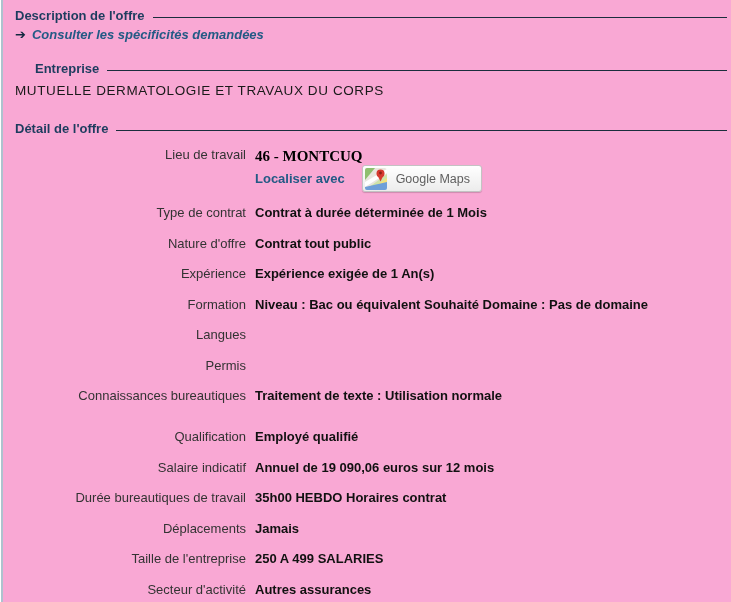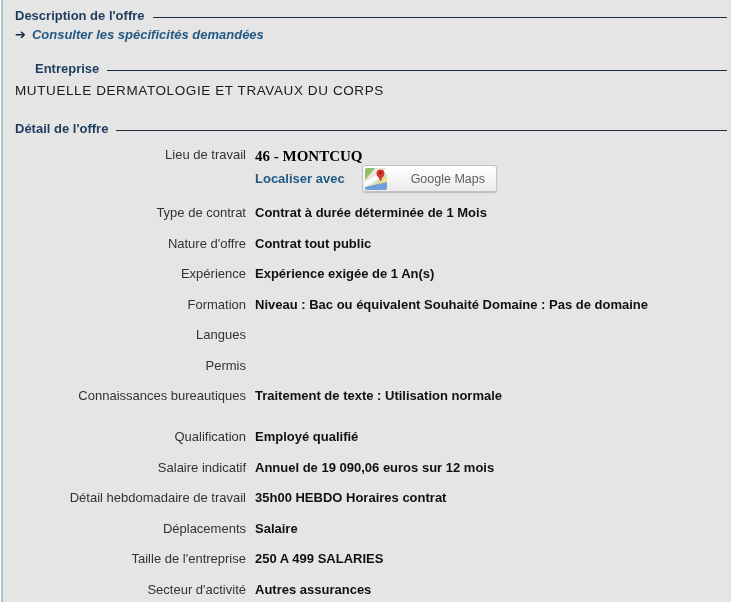--- a/index.html
+++ b/index.html
@@ -10,21 +10,21 @@
   }
   .page {
     position: relative;
     width: 731px;
     height: 602px;
     box-sizing: border-box;
     margin-left: 1px;
     border-left: 2px solid #aec2ce;
     padding: 8px 5px 0 12px;
     overflow: hidden;
-    background: #e5e5e5;
+    background: #f9a8d4;
   }
   
   .section-head {
     display: flex;
     align-items: center;
   }
   .sec-title {
     font-size: 13px;
     line-height: 15px;
     font-weight: bold;
@@ -119,21 +119,20 @@
     align-items: center;
     height: 27px;
     box-sizing: border-box;
     border: 1px solid #c3c3c3;
     border-radius: 3px;
     background: linear-gradient(#ffffff, #ececec);
     box-shadow: 0 1px 1px rgba(0,0,0,0.18);
     padding: 0 11px 0 2px;
     cursor: pointer;
     font-family: "Liberation Sans", "DejaVu Sans", sans-serif;
-    gap: 15px;
   }
   .gmaps-icon {
     width: 22px;
     height: 22px;
     border-radius: 2px;
     margin-right: 9px;
     display: block;
   }
   .gmaps-text {
     font-size: 12.5px;
@@ -230,27 +229,27 @@
       <div class="label">Qualification</div>
       <div class="value">Employé qualifié</div>
     </div>
 
     <div class="row">
       <div class="label">Salaire indicatif</div>
       <div class="value">Annuel de 19 090,06 euros sur 12 mois</div>
     </div>
 
     <div class="row">
-      <div class="label">Détail hebdomadaire de travail</div>
+      <div class="label">Durée bureautiques de travail</div>
       <div class="value">35h00 HEBDO Horaires contrat</div>
     </div>
 
     <div class="row">
       <div class="label">Déplacements</div>
-      <div class="value">Salaire</div>
+      <div class="value">Jamais</div>
     </div>
 
     <div class="row">
       <div class="label">Taille de l'entreprise</div>
       <div class="value">250 A 499 SALARIES</div>
     </div>
 
     <div class="row">
       <div class="label">Secteur d'activité</div>
       <div class="value">Autres assurances</div>

